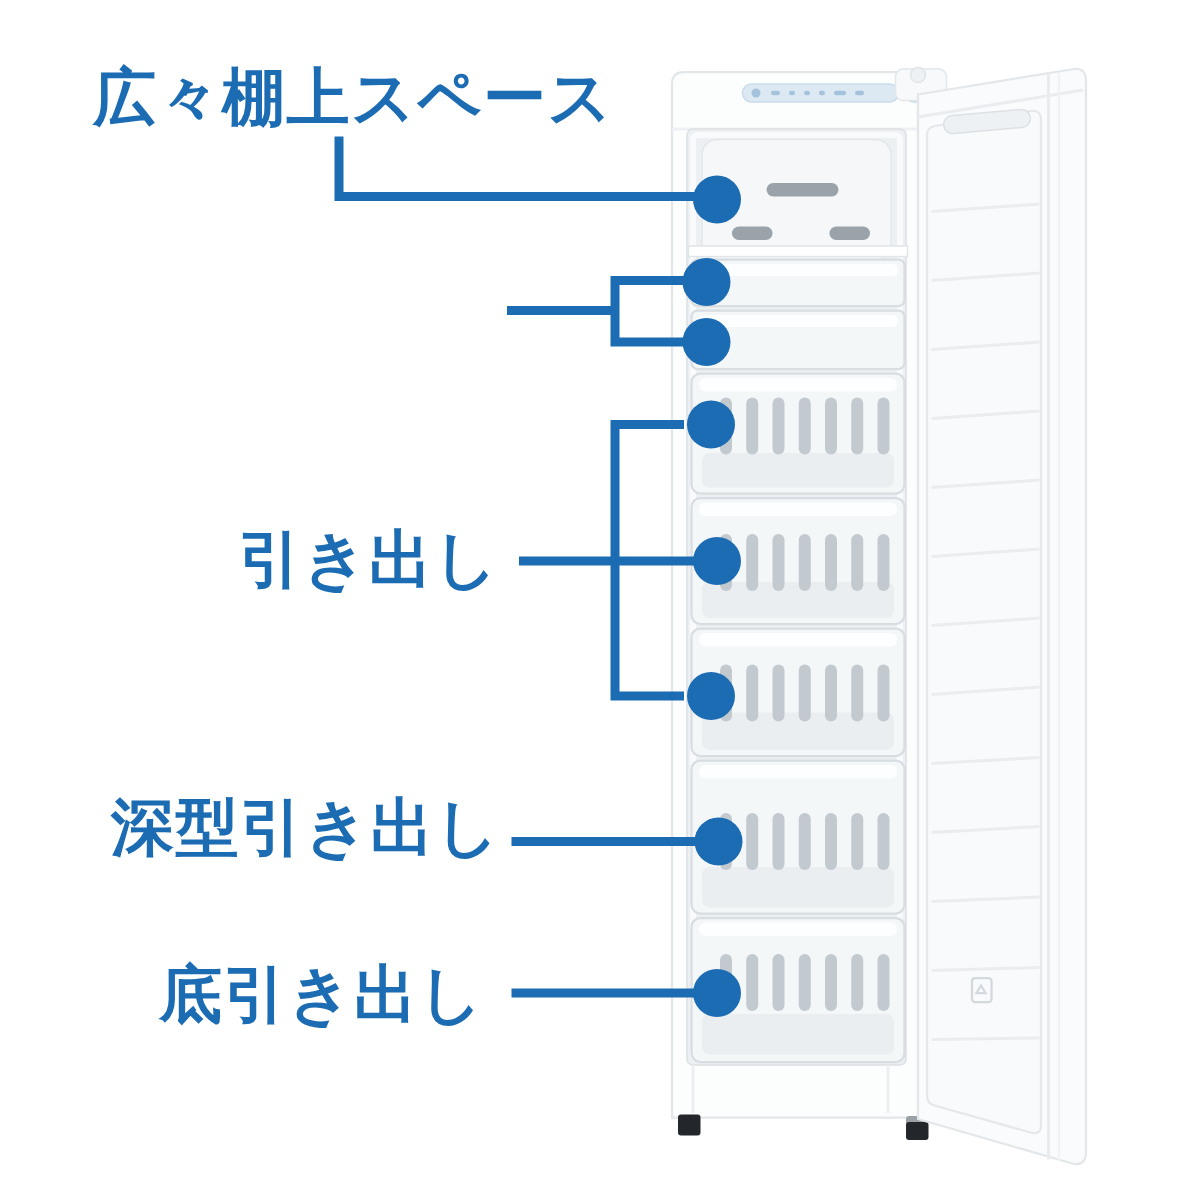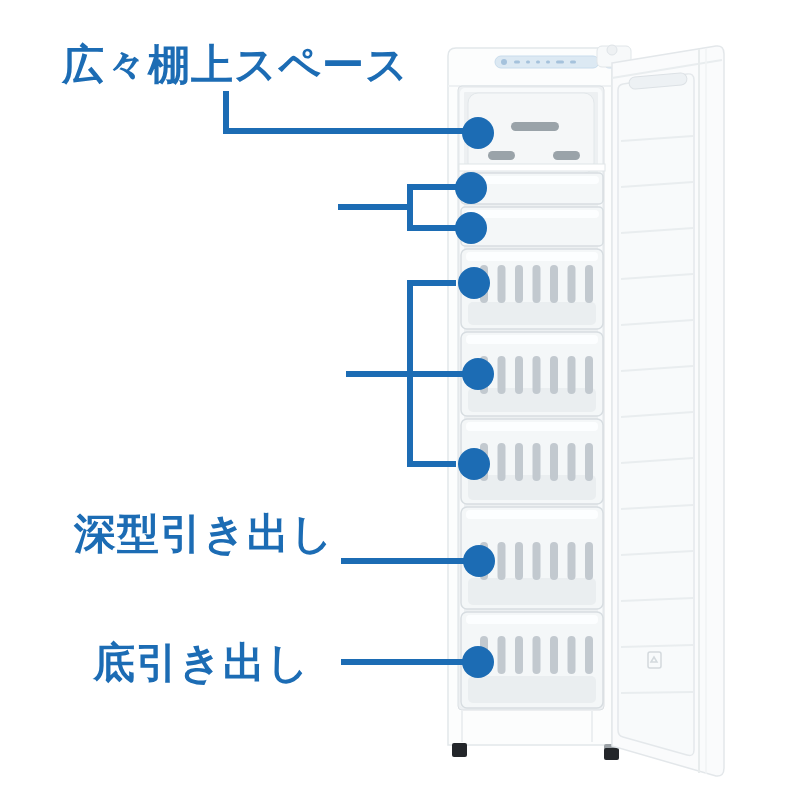--- a/index.html
+++ b/index.html
@@ -200,15 +200,16 @@
       <circle class="cdot" cx="479" cy="561" r="16"></circle>
     </g>
 
     <g>
       <path class="cline" d="M341,662 L463,662"></path>
       <circle class="cdot" cx="478" cy="662" r="16"></circle>
     </g>
   </svg>
 
   <div class="lbl" style="left:62px;top:42px;">広々棚上スペース</div>
-  <div class="lbl" style="right:466px;top:511px;">深型引き出し</div>
-  <div class="lbl" style="right:490px;top:640px;">底引き出し</div>
+  <div class="lbl" style="right:467px;top:350px;">引き出し</div>
+  <div class="lbl" style="right:466px;top:529px;">深型引き出し</div>
+  <div class="lbl" style="right:477px;top:640px;">底引き出し</div>
 </div>
 
 </body></html>

